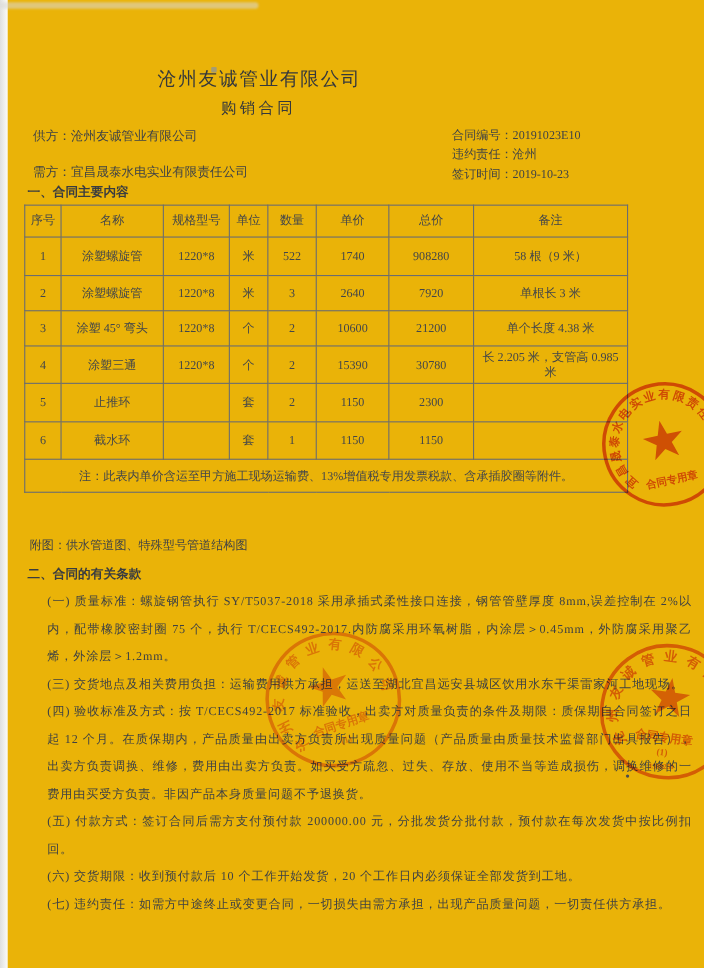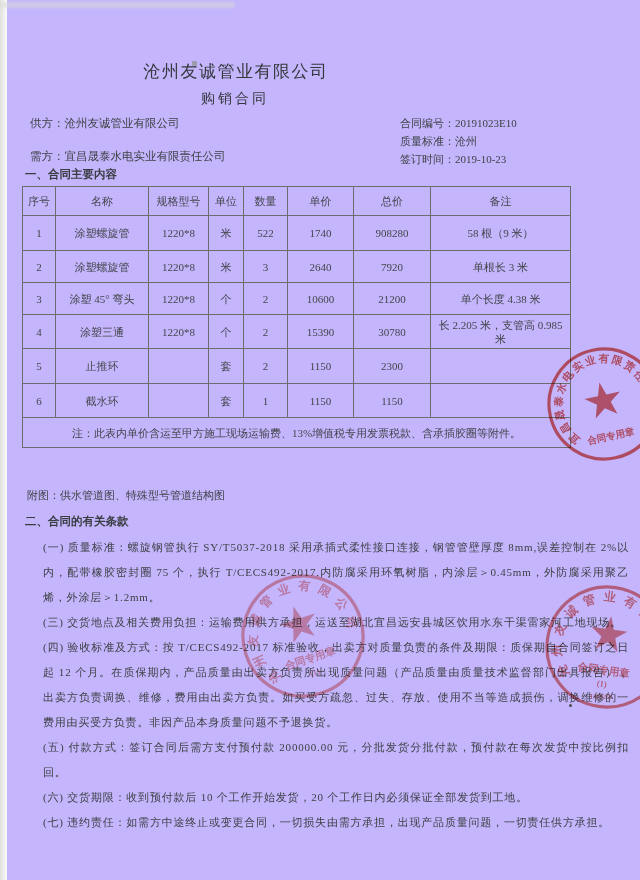--- a/index.html
+++ b/index.html
@@ -1,31 +1,31 @@
 <!DOCTYPE html>
 <html><head>
 <meta charset="utf-8">
 <style>
   html,body{margin:0;padding:0;background:#e9e9e7;}
   #page{position:relative;width:640px;height:880px;overflow:hidden;
-        background:#c4b5fd;font-family:"Liberation Serif","DejaVu Serif",serif;color:#3f4246;}
+        background:#eab308;font-family:"Liberation Serif","DejaVu Serif",serif;color:#3f4246;}
   .edge-l{position:absolute;left:0;top:0;width:7px;height:880px;
           background:linear-gradient(90deg,#e0e0de,#fbfbf9);}
   .smudge-top{position:absolute;left:0;top:2px;width:235px;height:6px;background:#d9d9d7;
               opacity:.55;border-radius:3px;filter:blur(1px);}
   .speck1{position:absolute;left:192px;top:61px;width:5px;height:5px;background:#8d9496;
           opacity:.75;border-radius:1px;}
   .speck2{position:absolute;left:569px;top:704px;width:3px;height:3px;background:#4c4c4c;border-radius:50%;}
   .title{position:absolute;top:60px;left:0;width:472px;text-align:center;
          font-size:17px;letter-spacing:1.5px;color:#35383c;}
   .subtitle{position:absolute;top:90px;left:0;width:470px;text-align:center;
             font-size:14px;letter-spacing:3px;color:#35383c;}
   .party-supplier{position:absolute;top:116px;left:30px;font-size:11.5px;}
   .party-buyer{position:absolute;top:149px;left:30px;font-size:11.5px;}
-  .meta{position:absolute;top:114px;left:400px;font-size:11px;line-height:18px;}
+  .meta{position:absolute;top:114px;left:411px;font-size:11px;line-height:18px;}
   .sec-main{position:absolute;top:167px;left:25px;font-size:11.5px;font-weight:600;color:#393c40;}
   .sec-terms{position:absolute;top:514px;left:25px;font-size:11.5px;font-weight:600;color:#393c40;}
   .attach{position:absolute;top:488px;left:27px;font-size:11px;}
   table.ct{position:absolute;top:186px;left:22px;width:548px;border-collapse:collapse;
            table-layout:fixed;font-size:11px;color:#43464a;}
   table.ct td,table.ct th{border:1px solid #6b6d6f;text-align:center;vertical-align:middle;
            padding:1px 2px;font-weight:normal;line-height:14px;overflow:hidden;}
   table.ct tr.hrow{height:29px;margin-left:39px;}
   table.ct tr.r1{height:35px;} table.ct tr.r2{height:32px;} table.ct tr.r3{height:32px;}
   table.ct tr.r4{height:34px;} table.ct tr.r5{height:35px;} table.ct tr.r6{height:34px;}
@@ -48,21 +48,21 @@
   <div class="speck2"></div>
 
   <div class="title">沧州友诚管业有限公司</div>
   <div class="subtitle">购销合同</div>
 
   <div class="party-supplier">供方：沧州友诚管业有限公司</div>
   <div class="party-buyer">需方：宜昌晟泰水电实业有限责任公司</div>
 
   <div class="meta">
     <div>合同编号：20191023E10</div>
-    <div>质量标准：沧州</div>
+    <div>违约责任：沧州</div>
     <div>签订时间：2019-10-23</div>
   </div>
 
   <div class="sec-main">一、合同主要内容</div>
 
   <table class="ct">
     <colgroup>
       <col style="width:33px">
         <col style="width:93px">
         <col style="width:60px">

